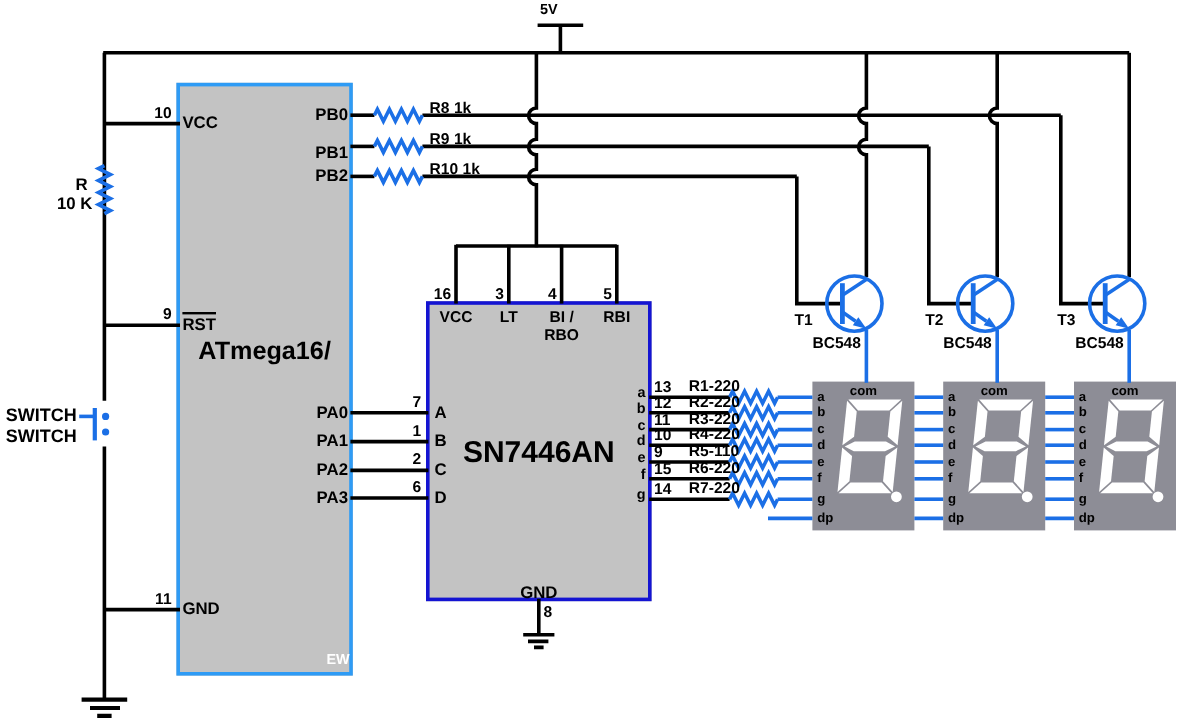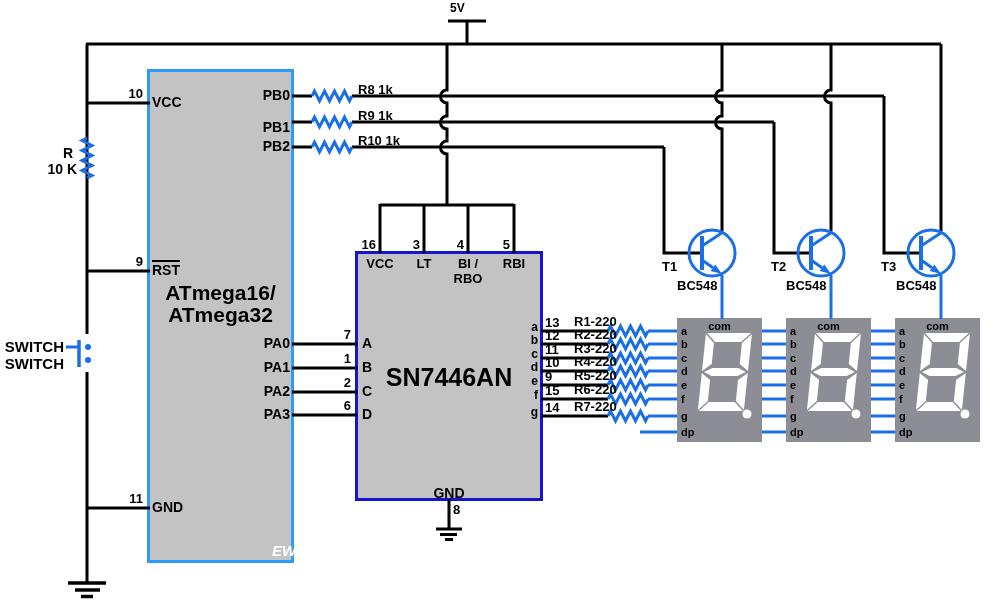--- a/index.html
+++ b/index.html
@@ -10,21 +10,21 @@
   #dec-box{left:355px;top:251px;width:188px;height:250px;background:#c3c3c3;border:3px solid #1414d2;}
   .disp{position:absolute;top:318px;width:85px;height:124px;background:#8d8d96;}
   svg.layer{position:absolute;left:0;top:0;z-index:5;}
   .lbl{position:absolute;font-weight:700;color:#000;white-space:nowrap;z-index:6;line-height:1.1;}
   .f20{font-size:12px;} .f21{font-size:21px;} .f24{font-size:25px;}
   .f15{font-size:15px;} .f14{font-size:14px;} .f13{font-size:13px;}
   .f12{font-size:12px;}
   .ralign{text-align:right;}
   .ovl{text-decoration:overline;text-decoration-thickness:2px;}
   .ctr{text-align:center;}
-  #ew-mark{color:#fff;font-style:italic;font-size:15px;}
+  #ew-mark{color:#fff;font-size:12px;}
   #brand{position:absolute;right:22px;top:567px;font-weight:400;color:#8c8c8c;font-size:23px;z-index:6;}
   #brand .suffix{font-size:13px;}
   .dseg{position:absolute;left:12px;top:13px;}
   .dcom{position:absolute;left:0;top:2px;width:100%;text-align:center;font-size:11px;font-weight:700;color:#000;}
   .dpin{position:absolute;left:4px;font-size:11px;font-weight:700;color:#000;}
 </style>
 </head>
 <body>
 
 <div id="stage">
@@ -232,21 +232,20 @@
       <line x1="921" y1="236" x2="921" y2="270" stroke="#1b6fe6" stroke-width="4"></line>
       <line x1="921" y1="246" x2="941.5" y2="232.5" stroke="#1b6fe6" stroke-width="3"></line>
       <line x1="921" y1="260" x2="932" y2="267.7" stroke="#1b6fe6" stroke-width="3"></line>
       <polygon points="941,274 929.7,271 934.3,264.4" fill="#1b6fe6"></polygon>
     </g>
   </svg>
 
   <div class="lbl f20" style="left:450px;top:2px">5V</div>
 
   <div class="lbl f21 ctr" style="left:147px;top:281px;width:147px">ATmega16/</div>
-  <div class="lbl f21 ctr" style="left:147px;top:303px;width:147px">ATmega32</div>
   <div class="lbl" id="ew-mark" style="left:272px;top:543px">EW</div>
 
   <div class="lbl f13 ralign" style="right:857px;top:87px;width:30px">10</div>
   <div class="lbl f14" style="left:152px;top:95px">VCC</div>
   <div class="lbl f13 ralign" style="right:857px;top:255px;width:30px">9</div>
   <div class="lbl f14 ovl" style="left:152px;top:263px">RST</div>
   <div class="lbl f13 ralign" style="right:857px;top:492px;width:30px">11</div>
   <div class="lbl f14" style="left:152px;top:500px">GND</div>
 
   <div class="lbl f14 ralign" style="right:710px;top:88px;width:40px">PB0</div>
@@ -296,21 +295,21 @@
   <div class="lbl f13" style="left:545px;top:329px">12</div>
   <div class="lbl f13" style="left:574px;top:328px">R2-220</div>
   <div class="lbl f12 ralign" style="right:462px;top:348px;width:16px">c</div>
   <div class="lbl f13" style="left:545px;top:343px">11</div>
   <div class="lbl f13" style="left:574px;top:342px">R3-220</div>
   <div class="lbl f12 ralign" style="right:462px;top:361px;width:16px">d</div>
   <div class="lbl f13" style="left:545px;top:356px">10</div>
   <div class="lbl f13" style="left:574px;top:355px">R4-220</div>
   <div class="lbl f12 ralign" style="right:462px;top:375px;width:16px">e</div>
   <div class="lbl f13" style="left:545px;top:370px">9</div>
-  <div class="lbl f13" style="left:574px;top:369px">R5-220</div>
+  <div class="lbl f13" style="left:574px;top:369px">R5-110</div>
   <div class="lbl f12 ralign" style="right:462px;top:389px;width:16px">f</div>
   <div class="lbl f13" style="left:545px;top:384px">15</div>
   <div class="lbl f13" style="left:574px;top:383px">R6-220</div>
   <div class="lbl f12 ralign" style="right:462px;top:406px;width:16px">g</div>
   <div class="lbl f13" style="left:545px;top:401px">14</div>
   <div class="lbl f13" style="left:574px;top:400px">R7-220</div>
 
   <div class="lbl f14 ctr" style="left:419px;top:486px;width:60px">GND</div>
   <div class="lbl f13" style="left:453px;top:503px">8</div>
 

